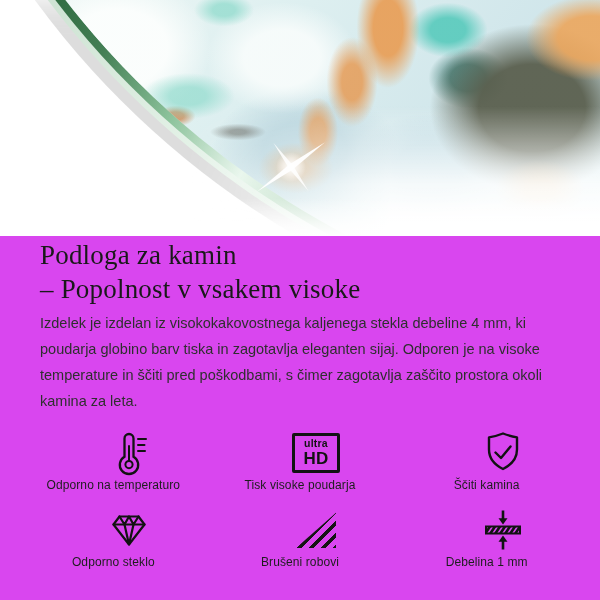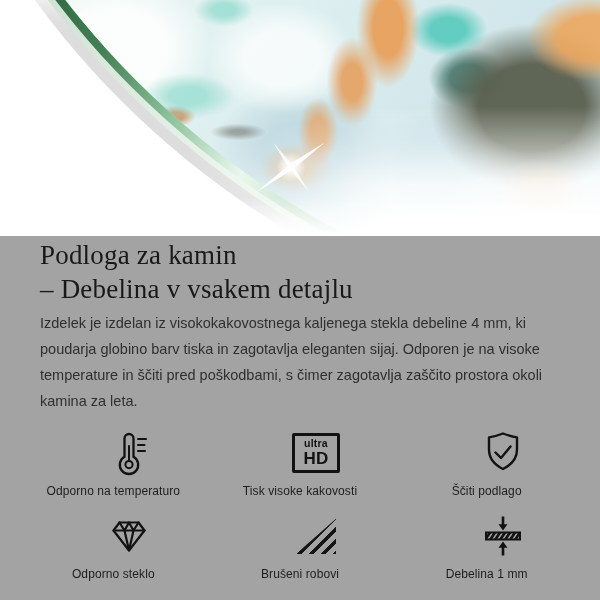--- a/index.html
+++ b/index.html
@@ -1,16 +1,16 @@
 <!DOCTYPE html>
 <html lang="sl"><head>
 <meta charset="utf-8">
 <style>
   html,body{margin:0;padding:0;background:#fff;}
-  .page{position:relative;width:600px;height:600px;overflow:hidden;background:#a3a3a3;
+  .page{position:relative;width:600px;height:600px;overflow:hidden;background:#d946ef;
         font-family:"Liberation Sans", sans-serif;color:#1a1a1a;}
 
   
   .hero{position:relative;width:600px;height:236px;overflow:hidden;background:#fff;}
   .hero > div{position:absolute;inset:0;}
   .glass-shadow{
     clip-path:circle(868px at 735px -513px);
     background:#8f8f8f;opacity:.30;filter:blur(16px);
   }
   .glass-rim-outer{
@@ -66,21 +66,21 @@
     font-size:14.5px;line-height:26px;color:#2f2f2f;
   }
 
   
   .features{
     margin:15px 20px 0;
     display:grid;grid-template-columns:repeat(3,1fr);row-gap:14px;
   }
   .feature{display:flex;flex-direction:column;align-items:center;text-align:center;}
   .icon-wrap{height:48px;display:flex;align-items:center;justify-content:center;padding-left:32px;}
-  .feature-label{margin-top:7px;font-size:12px;color:#1d1d1d;letter-spacing:.1px;}
+  .feature-label{margin-top:1px;font-size:12px;color:#1d1d1d;letter-spacing:.1px;}
   .icon-svg{display:block;}
   .uhd-box{
     width:38px;border:3px solid #121212;border-radius:2px;padding:2px 2px 3px;
     display:flex;flex-direction:column;align-items:center;justify-content:center;
     font-weight:700;color:#121212;line-height:1;
   }
   .uhd-top{font-size:10.5px;letter-spacing:.2px;}
   .uhd-bottom{font-size:17px;letter-spacing:.3px;margin-top:2px;}
   .edges-swatch{
     width:40px;height:36px;
@@ -113,21 +113,21 @@
         <polygon points="88,44 46,41 46,47" fill="#fff" opacity=".95"></polygon>
         <polygon points="46,14 43.5,44 48.5,44" fill="#fff" opacity=".85"></polygon>
         <polygon points="46,74 43.5,44 48.5,44" fill="#fff" opacity=".85"></polygon>
       </g>
       <circle cx="46" cy="44" r="15" fill="url(#glow)"></circle>
     </svg>
   </div>
 
   <h1 class="page-title">
     <span>Podloga za kamin</span>
-    <span>– Debelina v vsakem detajlu</span>
+    <span>– Popolnost v vsakem visoke</span>
   </h1>
 
   <p class="description">Izdelek je izdelan iz visokokakovostnega kaljenega stekla debeline 4 mm, ki poudarja globino barv tiska in zagotavlja eleganten sijaj. Odporen je na visoke temperature in ščiti pred poškodbami, s čimer zagotavlja zaščito prostora okoli kamina za leta.</p>
 
   <div class="features">
 
     <div class="feature">
       <div class="icon-wrap">
         <svg class="icon-svg" width="48" height="48" viewBox="0 0 48 48" fill="none" stroke="#121212" stroke-width="2.3" stroke-linecap="round">
           <path d="M19.5 9.5 a4.5 4.5 0 0 1 9 0 V27.8 a9.2 9.2 0 1 1 -9 0 Z"></path>
@@ -141,31 +141,31 @@
       <div class="feature-label">Odporno na temperaturo</div>
     </div>
 
     <div class="feature">
       <div class="icon-wrap">
         <div class="uhd-box">
           <span class="uhd-top">ultra</span>
           <span class="uhd-bottom">HD</span>
         </div>
       </div>
-      <div class="feature-label">Tisk visoke kakovosti</div>
+      <div class="feature-label">Tisk visoke poudarja</div>
     </div>
 
     <div class="feature">
       <div class="icon-wrap">
         <svg class="icon-svg" width="48" height="48" viewBox="0 0 48 48" fill="none" stroke="#121212" stroke-width="2.4" stroke-linecap="round" stroke-linejoin="round">
           <path d="M24 4.5c4.8 1.9 9.6 3.2 14 3.9v12.1c0 8.9-5.6 15.3-14 19.5-8.4-4.2-14-10.6-14-19.5V8.4c4.4-.7 9.2-2 14-3.9z"></path>
           <path d="M16.5 23.5 L22 29 L31.5 17.5"></path>
         </svg>
       </div>
-      <div class="feature-label">Ščiti podlago</div>
+      <div class="feature-label">Ščiti kamina</div>
     </div>
 
     <div class="feature">
       <div class="icon-wrap">
         <svg class="icon-svg" width="48" height="48" viewBox="0 0 48 48" fill="none" stroke="#121212" stroke-width="2.2" stroke-linecap="round" stroke-linejoin="round">
           <path d="M14.5 10.5 H33.5 L39.5 18.5 L24 38.5 L8.5 18.5 Z"></path>
           <path d="M8.5 18.5 H39.5"></path>
           <path d="M14.5 10.5 L19.5 18.5 L24 10.5 L28.5 18.5 L33.5 10.5"></path>
           <path d="M19.5 18.5 L24 38.5 M28.5 18.5 L24 38.5"></path>
         </svg>

